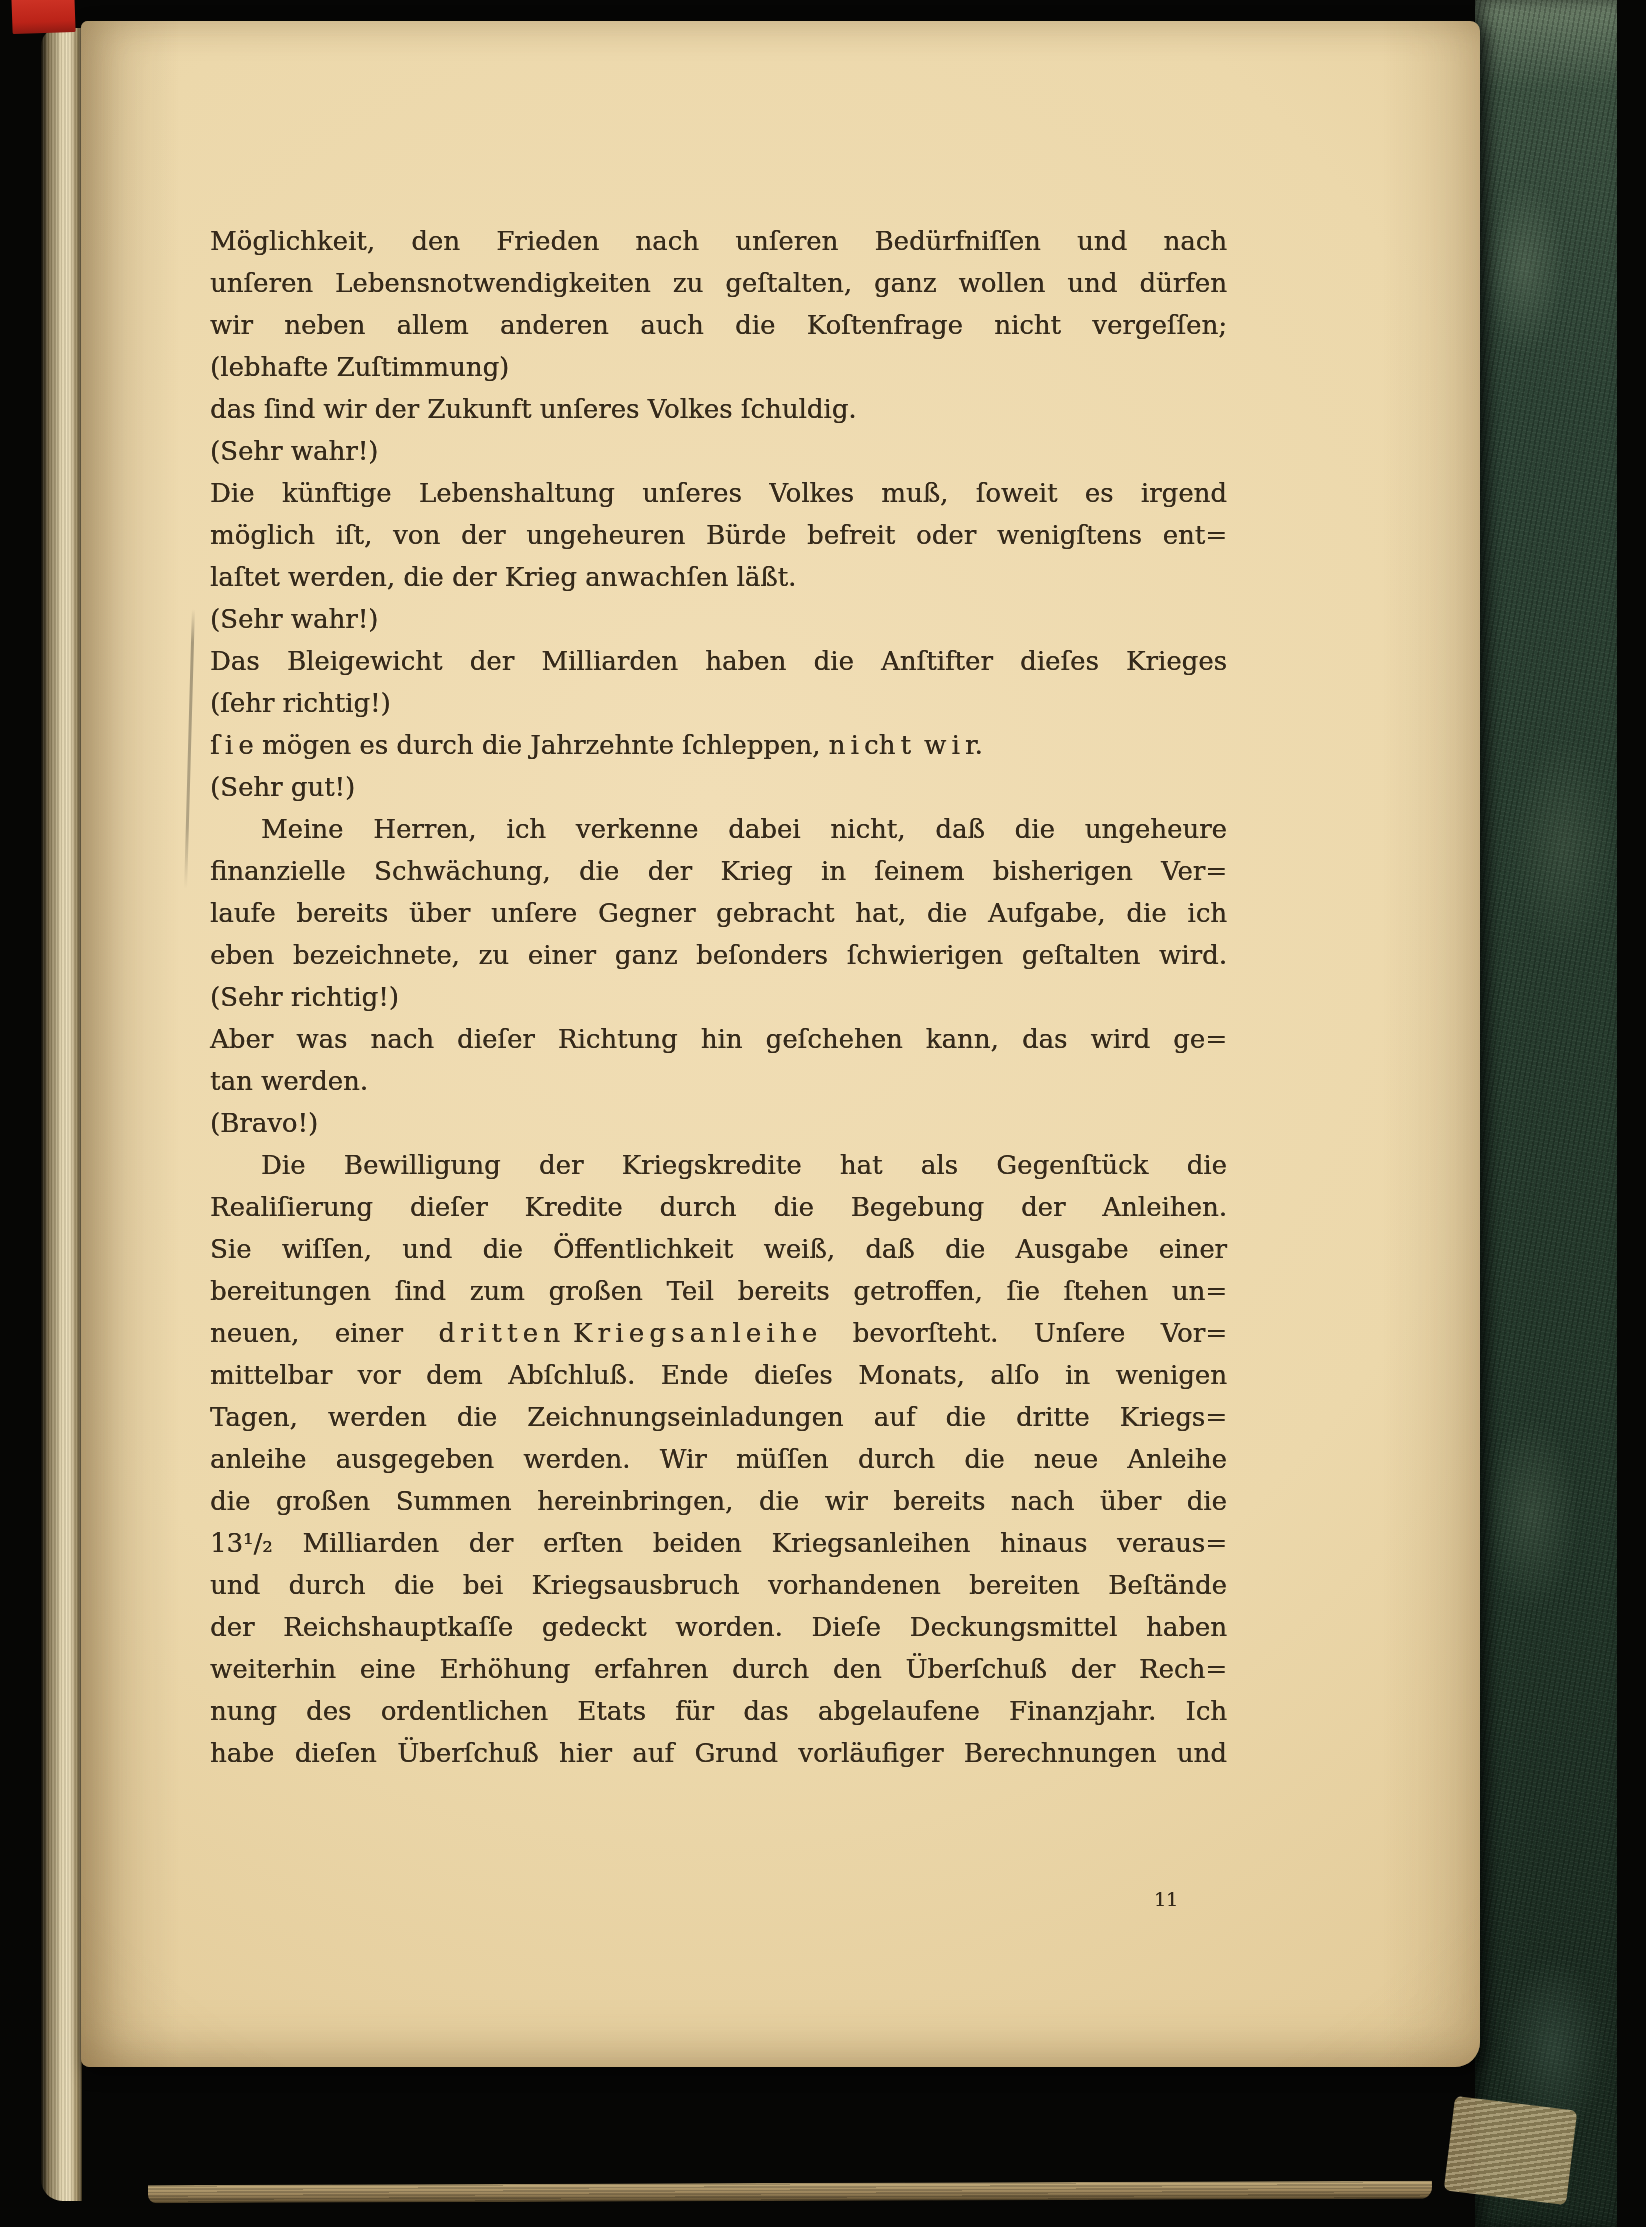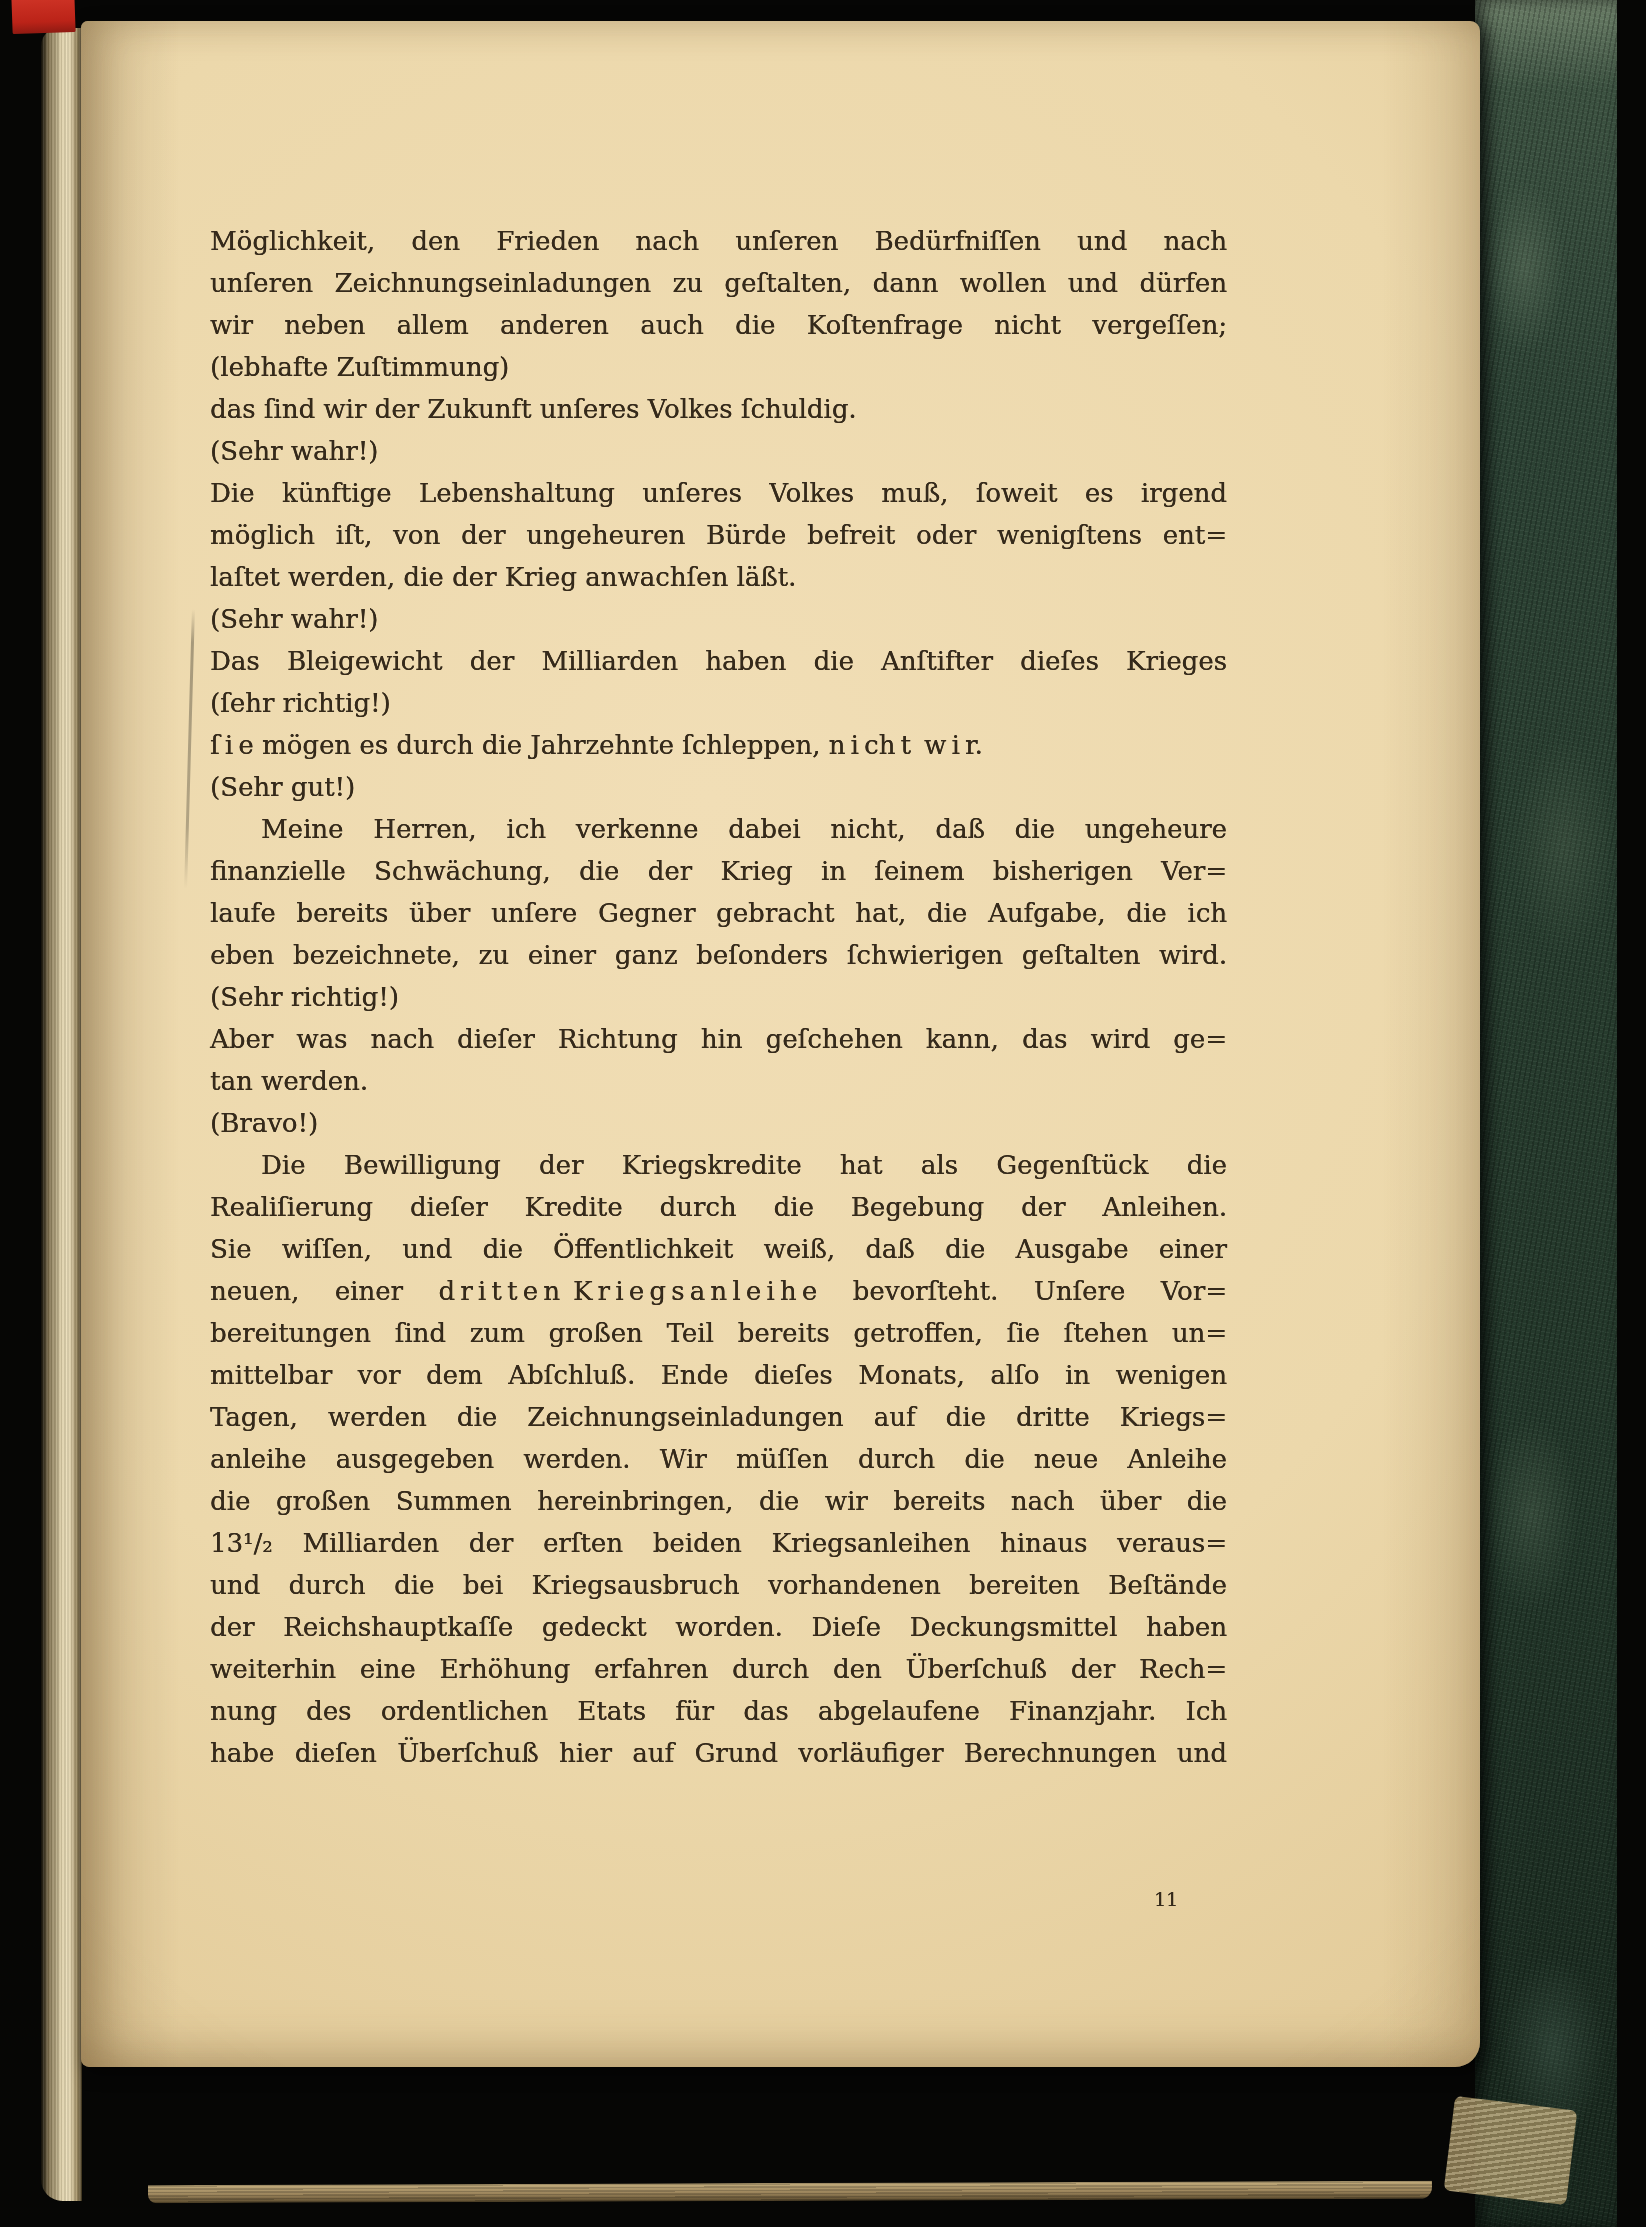--- a/index.html
+++ b/index.html
@@ -178,21 +178,21 @@
   <div class="corner-pages"></div>
 
   <div class="bottom-sliver"></div>
 
   <div class="page">
 
     <div class="pencil"></div>
 
     <div class="text-block">
         <div class="line l-j">Möglichkeit, den Frieden nach unſeren Bedürfniſſen und nach</div>
-        <div class="line l-j">unſeren Zeichnungseinladungen zu geſtalten, dann wollen und dürfen</div>
+        <div class="line l-j">unſeren Lebensnotwendigkeiten zu geſtalten, ganz wollen und dürfen</div>
         <div class="line l-j">wir neben allem anderen auch die Koſtenfrage nicht vergeſſen;</div>
         <div class="line l-c">(lebhafte Zuſtimmung)</div>
         <div class="line l-e">das ſind wir der Zukunft unſeres Volkes ſchuldig.</div>
         <div class="line l-c">(Sehr wahr!)</div>
         <div class="line l-j">Die künftige Lebenshaltung unſeres Volkes muß, ſoweit es irgend</div>
         <div class="line l-j">möglich iſt, von der ungeheuren Bürde befreit oder wenigſtens ent=</div>
         <div class="line l-e">laſtet werden, die der Krieg anwachſen läßt.</div>
         <div class="line l-c">(Sehr wahr!)</div>
         <div class="line l-j">Das Bleigewicht der Milliarden haben die Anſtifter dieſes Krieges</div>
         <div class="line l-c">(ſehr richtig!)</div>
@@ -202,22 +202,22 @@
         <div class="line l-j">finanzielle Schwächung, die der Krieg in ſeinem bisherigen Ver=</div>
         <div class="line l-j">laufe bereits über unſere Gegner gebracht hat, die Aufgabe, die ich</div>
         <div class="line l-j">eben bezeichnete, zu einer ganz beſonders ſchwierigen geſtalten wird.</div>
         <div class="line l-c">(Sehr richtig!)</div>
         <div class="line l-j">Aber was nach dieſer Richtung hin geſchehen kann, das wird ge=</div>
         <div class="line l-e">tan werden.</div>
         <div class="line l-c">(Bravo!)</div>
         <div class="line l-i">Die Bewilligung der Kriegskredite hat als Gegenſtück die</div>
         <div class="line l-j">Realiſierung dieſer Kredite durch die Begebung der Anleihen.</div>
         <div class="line l-j">Sie wiſſen, und die Öffentlichkeit weiß, daß die Ausgabe einer</div>
+        <div class="line l-j">bereitungen ſind zum großen Teil bereits getroffen, ſie ſtehen un=</div>
         <div class="line l-j">neuen, einer d r i t t e n K r i e g s a n l e i h e bevorſteht. Unſere Vor=</div>
-        <div class="line l-j">bereitungen ſind zum großen Teil bereits getroffen, ſie ſtehen un=</div>
         <div class="line l-j">mittelbar vor dem Abſchluß. Ende dieſes Monats, alſo in wenigen</div>
         <div class="line l-j">Tagen, werden die Zeichnungseinladungen auf die dritte Kriegs=</div>
         <div class="line l-j">anleihe ausgegeben werden. Wir müſſen durch die neue Anleihe</div>
         <div class="line l-j">die großen Summen hereinbringen, die wir bereits nach über die</div>
         <div class="line l-j">13¹/₂ Milliarden der erſten beiden Kriegsanleihen hinaus veraus=</div>
         <div class="line l-j">und durch die bei Kriegsausbruch vorhandenen bereiten Beſtände</div>
         <div class="line l-j">der Reichshauptkaſſe gedeckt worden. Dieſe Deckungsmittel haben</div>
         <div class="line l-j">weiterhin eine Erhöhung erfahren durch den Überſchuß der Rech=</div>
         <div class="line l-j">nung des ordentlichen Etats für das abgelaufene Finanzjahr. Ich</div>
         <div class="line l-j">habe dieſen Überſchuß hier auf Grund vorläufiger Berechnungen und</div>

